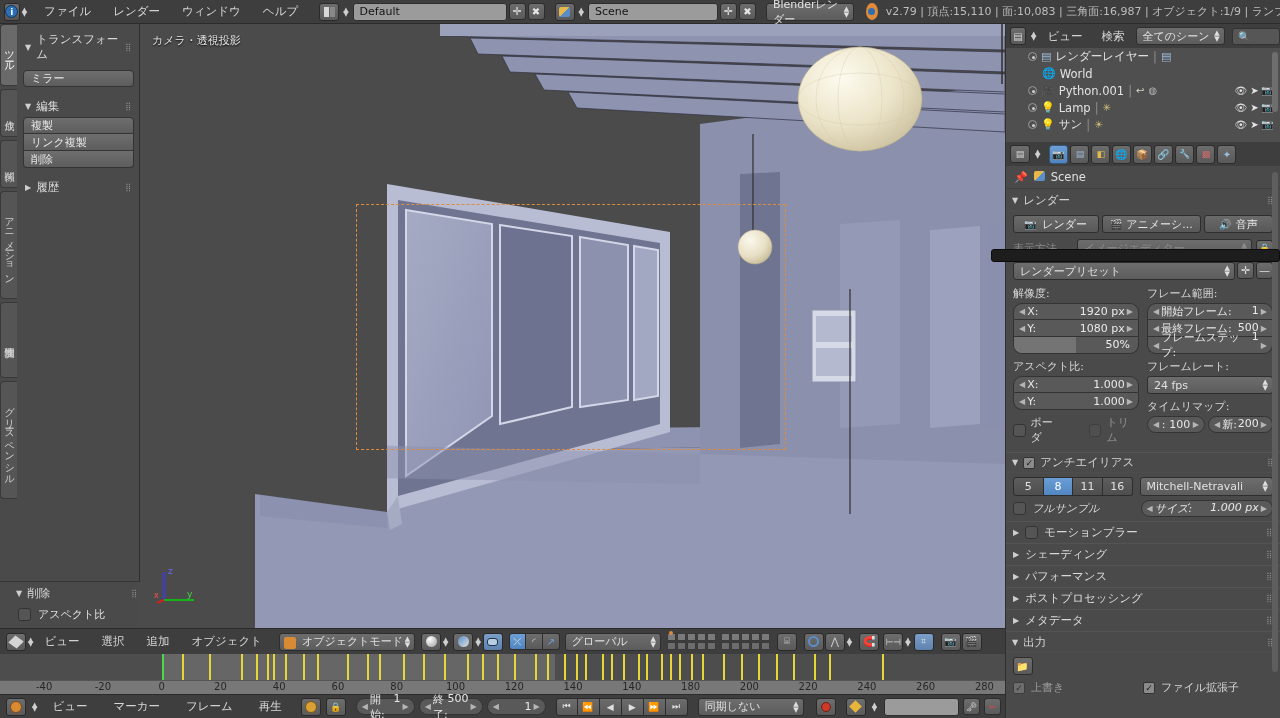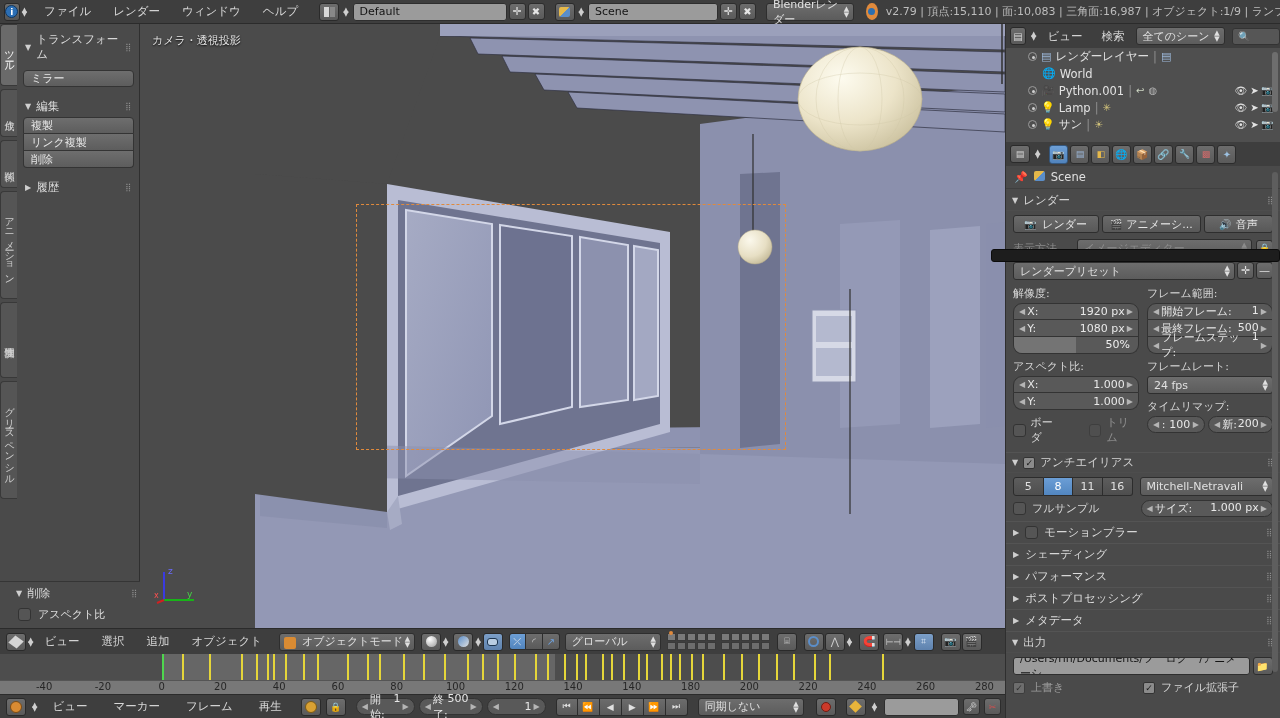--- a/index.html
+++ b/index.html
@@ -767,21 +767,21 @@
         <div class="segbtn" style="border-left:none;border-radius:0 3px 3px 0;">16</div>
       </div>
       <div class="drop" style="flex:1;height:19px;">
         <span>Mitchell-Netravali</span>
         <span class="arrows">
             <div>▲</div>
             <div>▼</div>
           </span>
       </div>
     </div>
-    <div style="display:flex;gap:7px;padding:4px 7px 4px 7px;align-items:center;">
+    <div style="display:flex;gap:7px;padding:4px 7px 4px 7px;align-items:center;font-style:italic;">
       <div style="flex:1;display:flex;align-items:center;gap:6px;">
         <span class="radiodot"></span>
         <span class="lbl">フルサンプル</span>
       </div>
       <div class="numf" style="flex:1;">
         <span class="lt">◀</span>
         <span class="cell" style="justify-content:space-between;">
           <span>サイズ:</span>
           <span>1.000 px</span>
           </span>
@@ -815,21 +815,20 @@
       <span>メタデータ</span>
       <span class="grip">⣿</span>
     </div>
 
     <div class="panelhdr" style="border-top:1px solid #545454;padding-top:3px;">
       <span class="tri">▼</span>
       <span>出力</span>
       <span class="grip">⣿</span>
     </div>
     <div style="display:flex;gap:3px;padding:4px 7px 0 7px;">
-      <div class="txtfield" style="flex:1;border-radius:3px;font-size:11px;overflow:hidden;">/Users/rin/Documents/フ゛ロク゛/アニメーシ...</div>
       <div class="sq" style="width:20px;height:18px;">
         <span style="font-size:10px;">📁</span>
         </div>
     </div>
     <div style="display:flex;padding:5px 7px 0 7px;">
       <div style="flex:1;display:flex;align-items:center;gap:6px;opacity:0.55;">
         <span class="chk on">✓</span>
         <span class="lbl">上書き</span>
       </div>
       <div style="flex:1;display:flex;align-items:center;gap:6px;">

